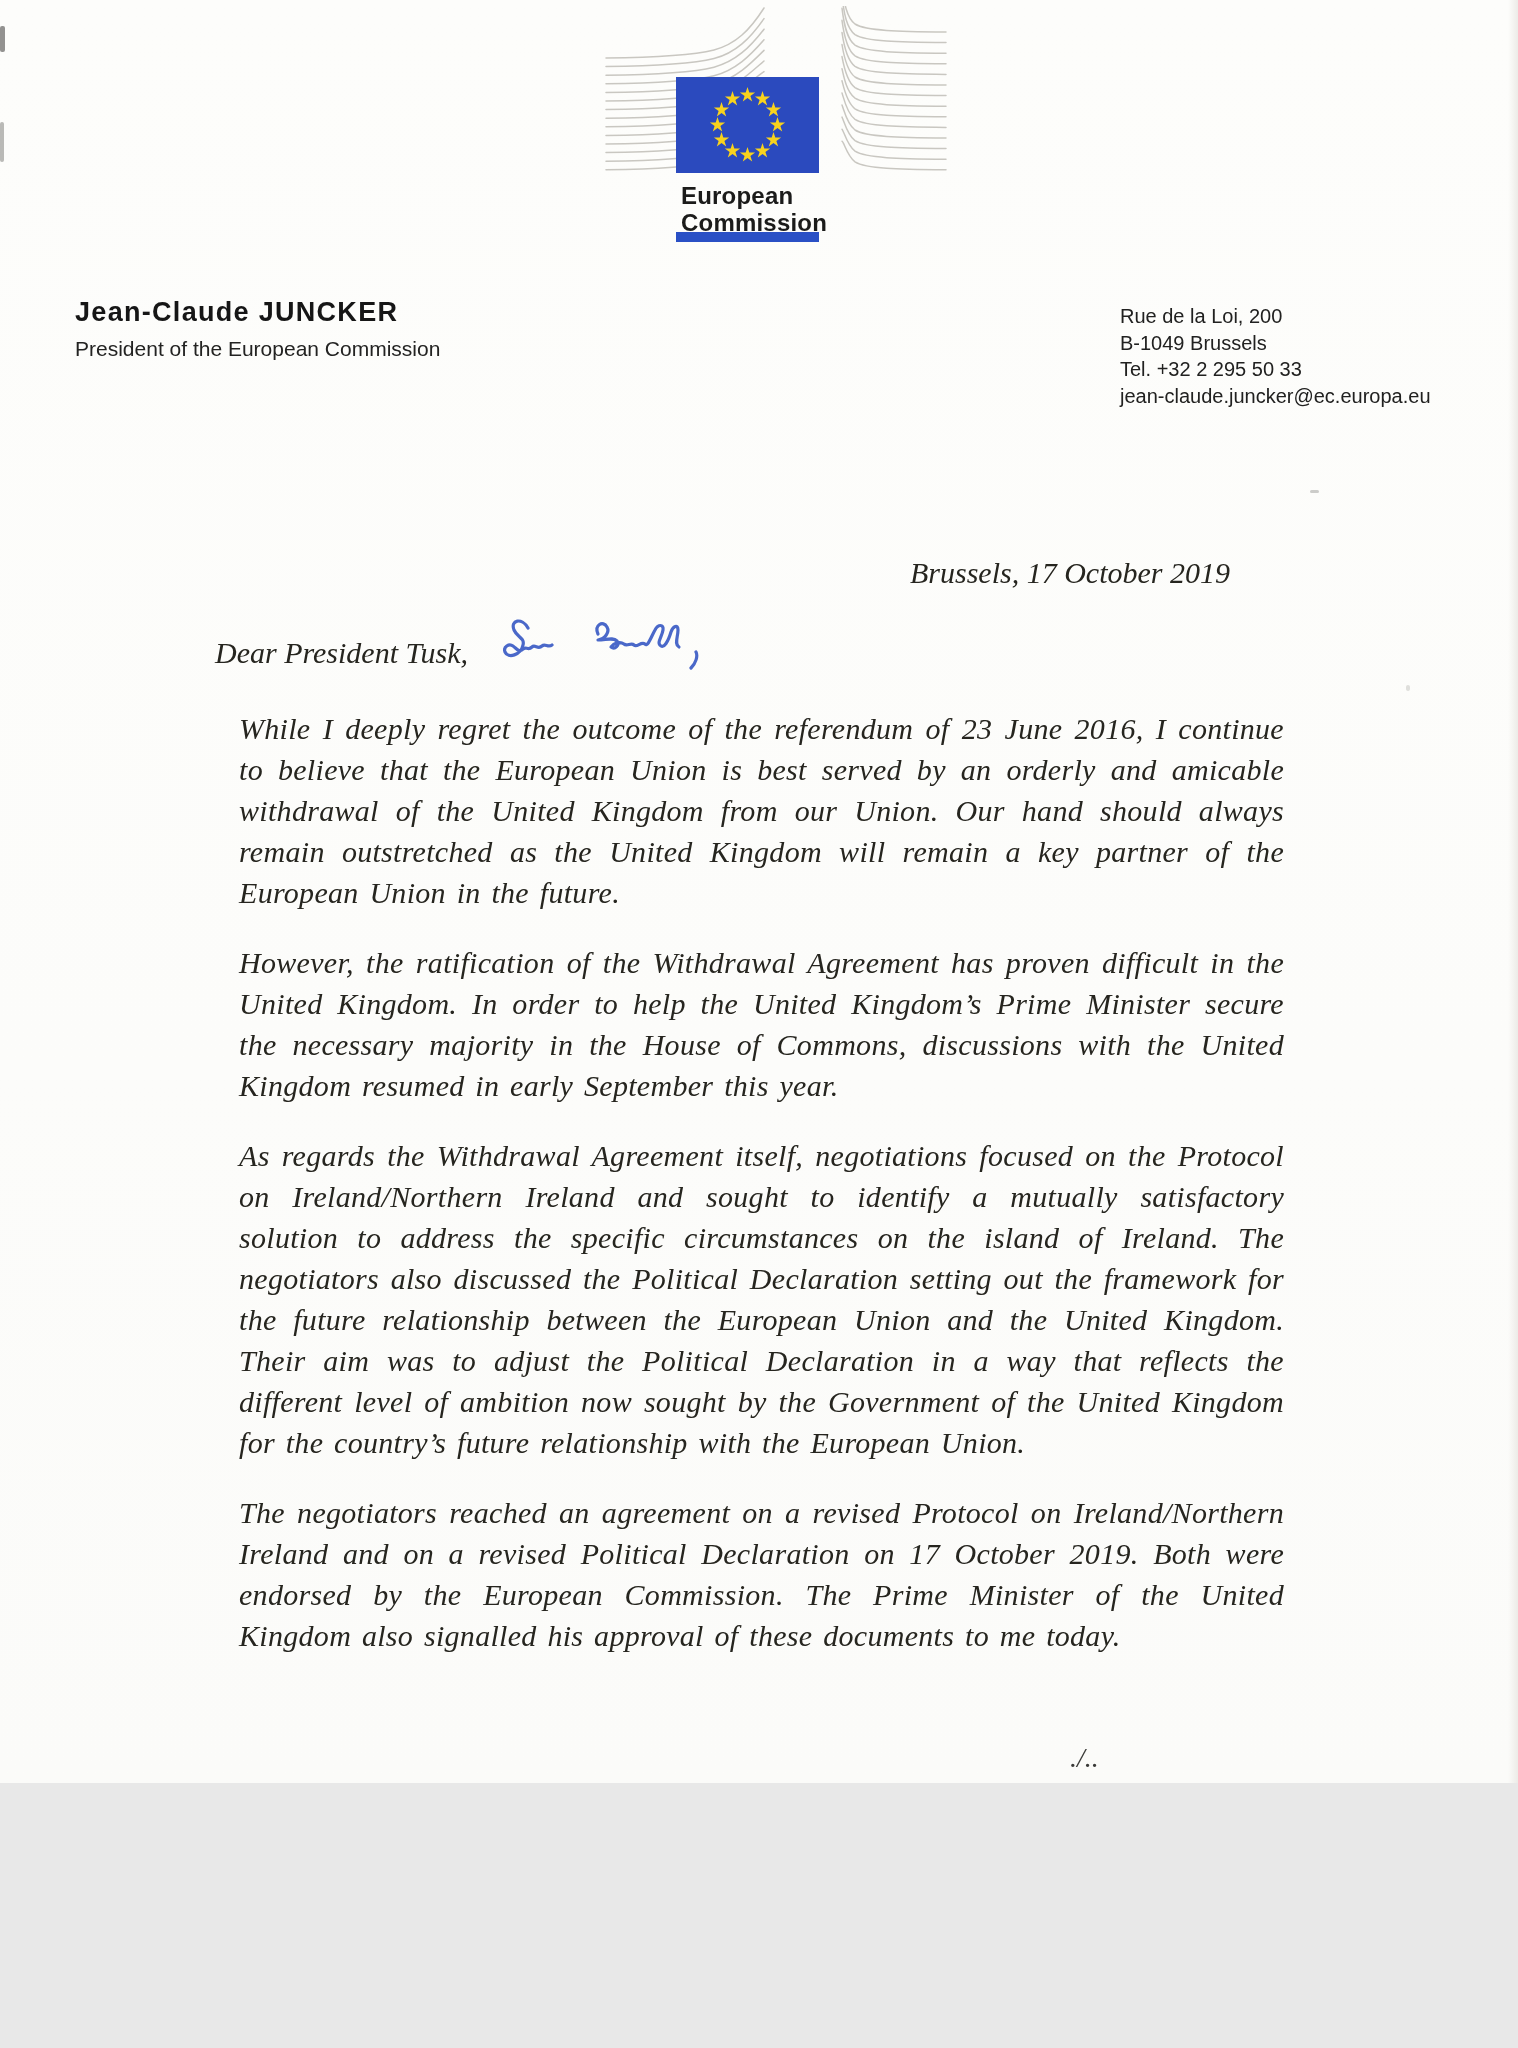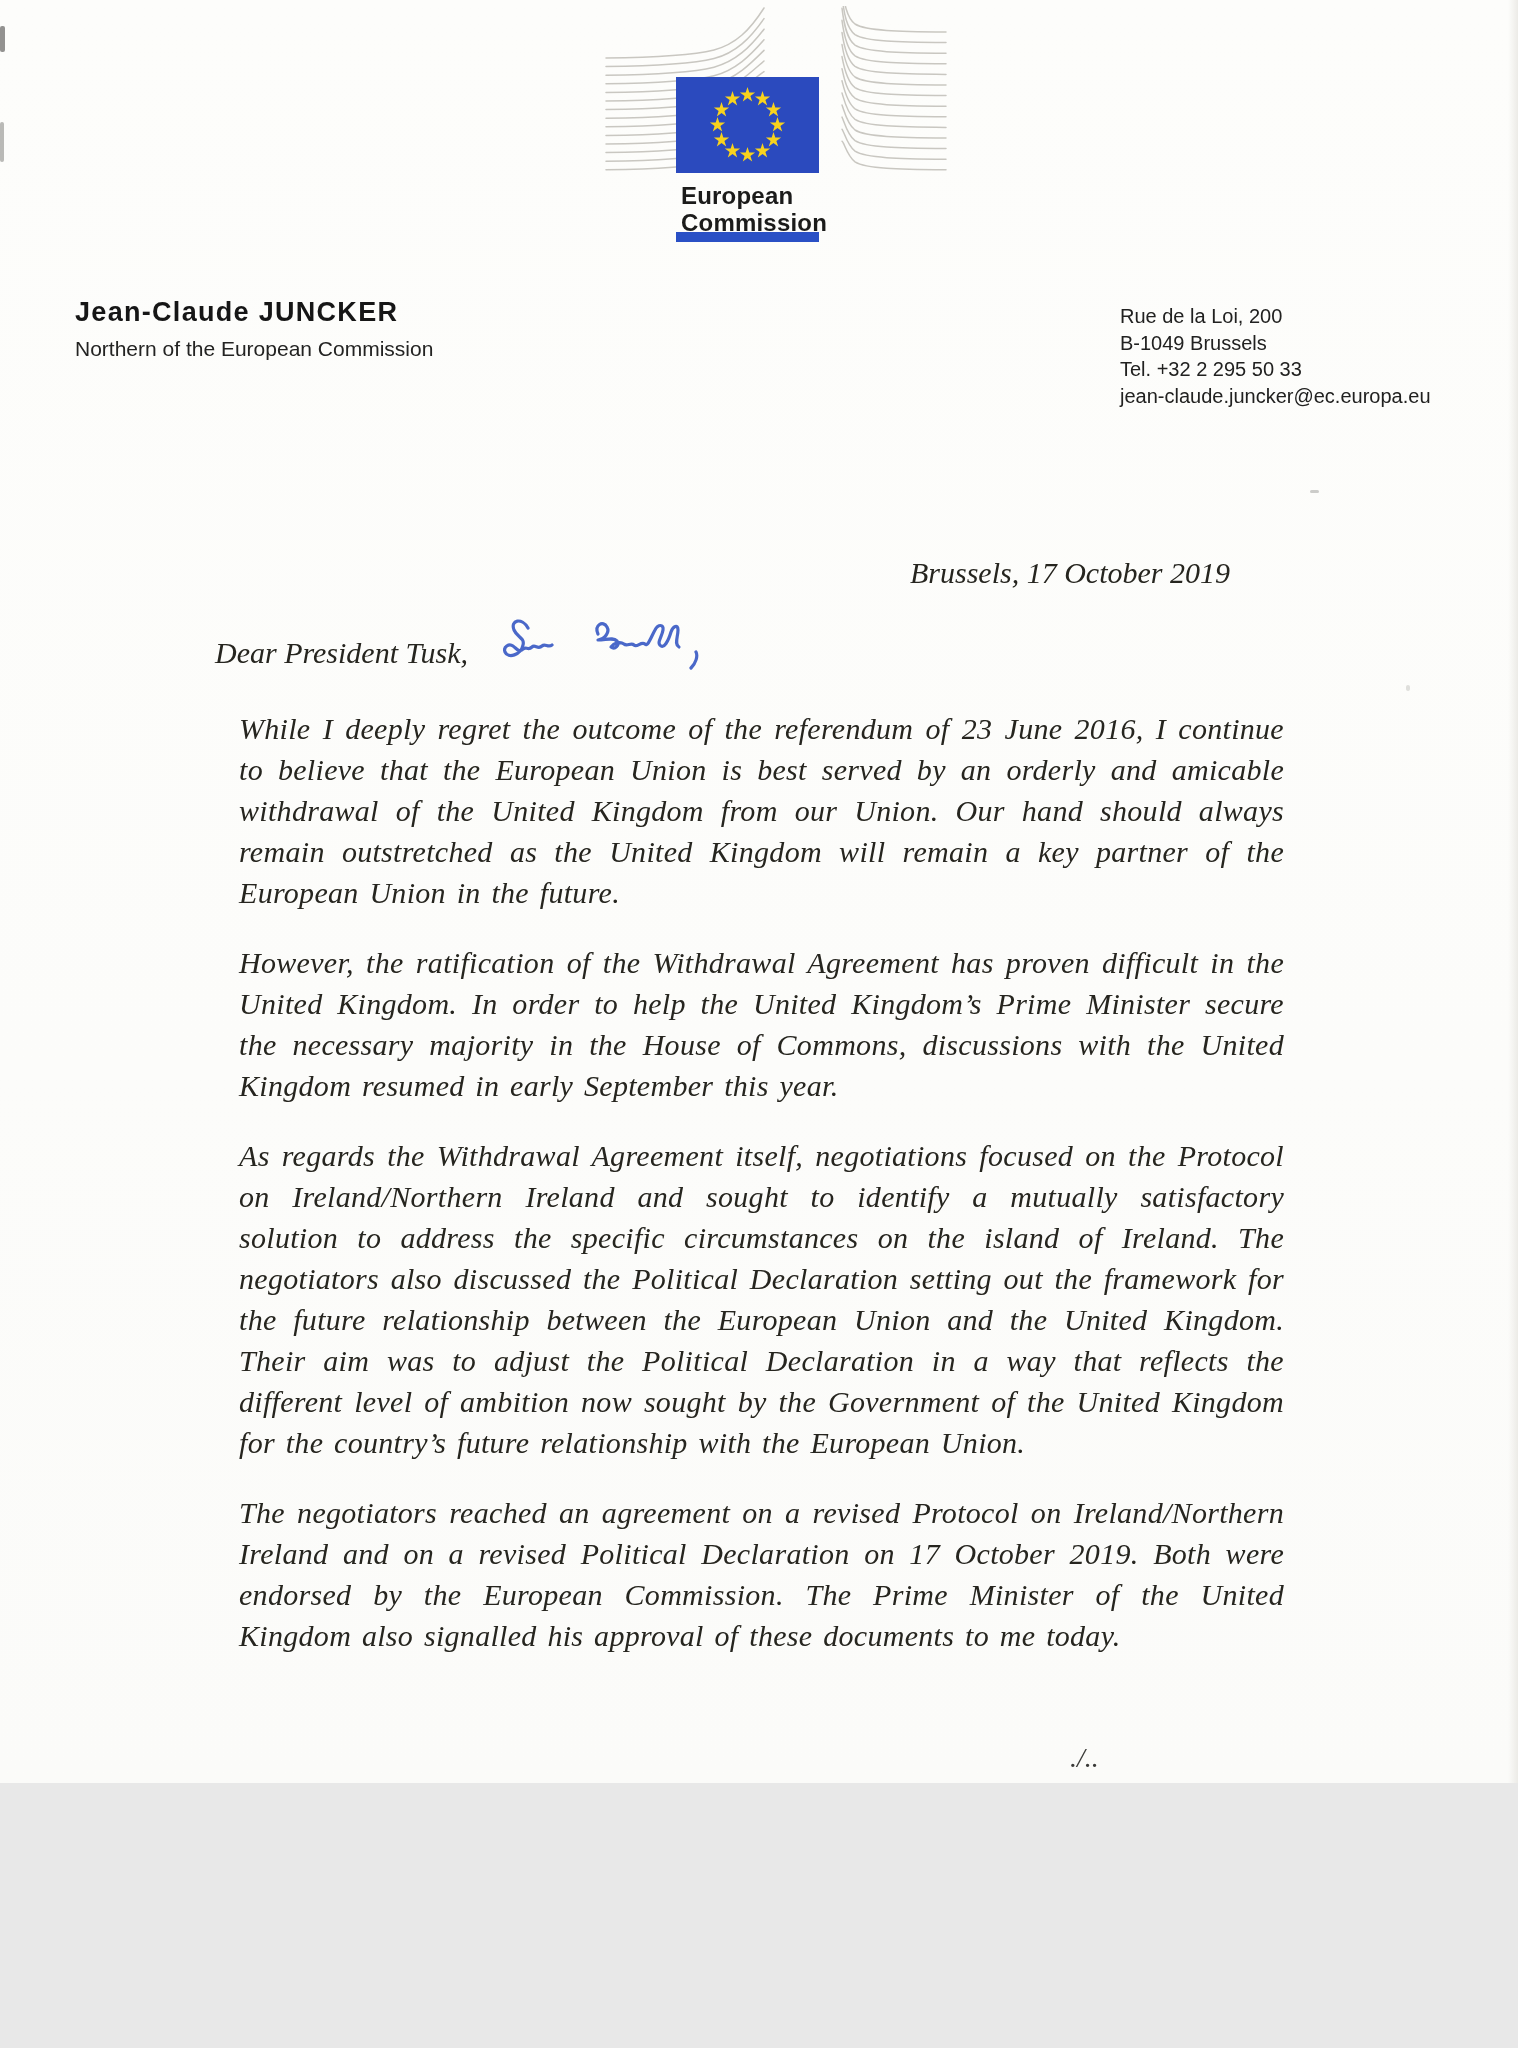--- a/index.html
+++ b/index.html
@@ -108,21 +108,21 @@
 
     <div class="logo-caption">
       <div>European</div>
       <div>Commission</div>
     </div>
     <div class="logo-bar"></div>
   </div>
 
   <div class="sender">
     <div class="sender-name">Jean-Claude JUNCKER</div>
-    <div class="sender-title">Northern of the European Commission</div>
+    <div class="sender-title">President of the European Commission</div>
   </div>
 
   <div class="contact">
     <div>Rue de la Loi, 200</div>
     <div>B-1049 Brussels</div>
     <div>Tel. +32 2 295 50 33</div>
     <div>jean-claude.juncker@ec.europa.eu</div>
   </div>
 
   <div class="dateline serif">Brussels, 17 October 2019</div>

